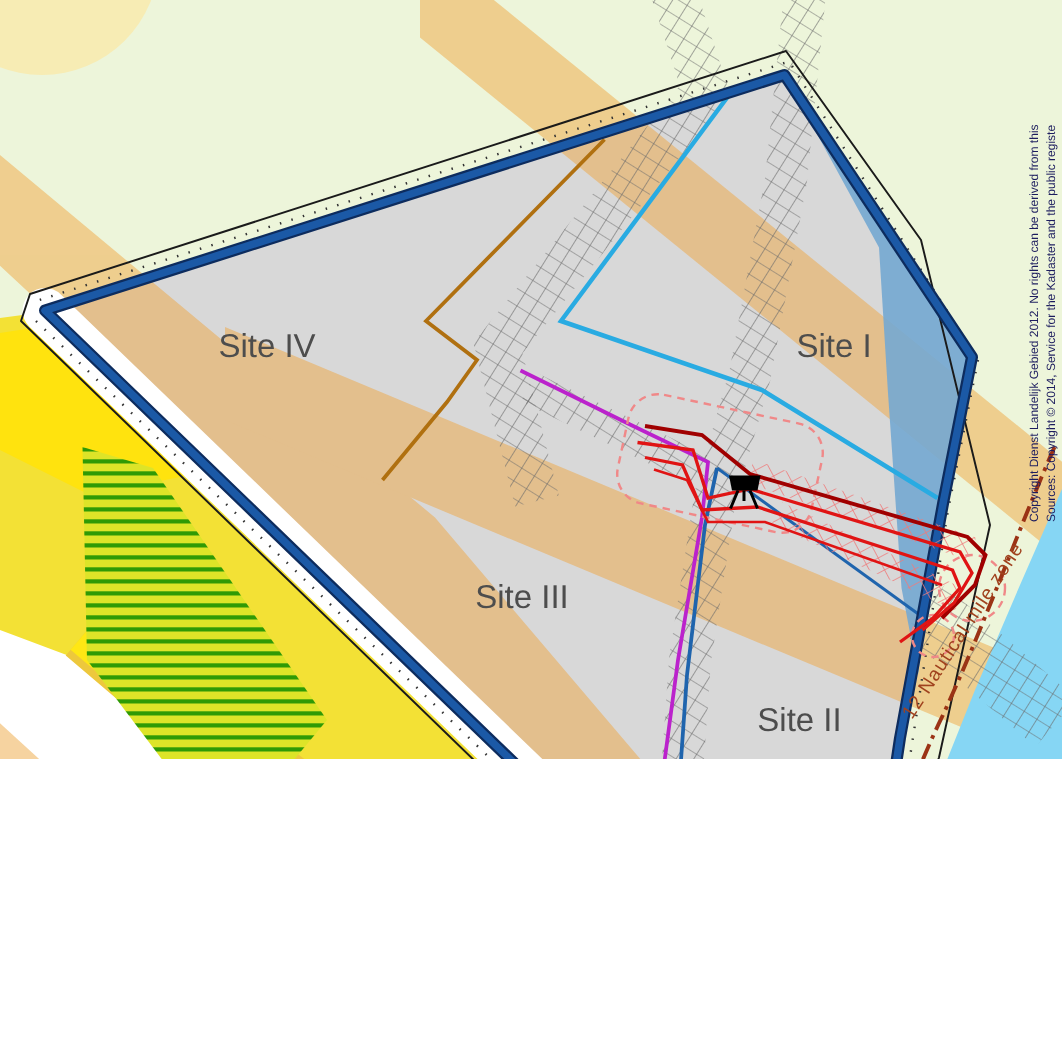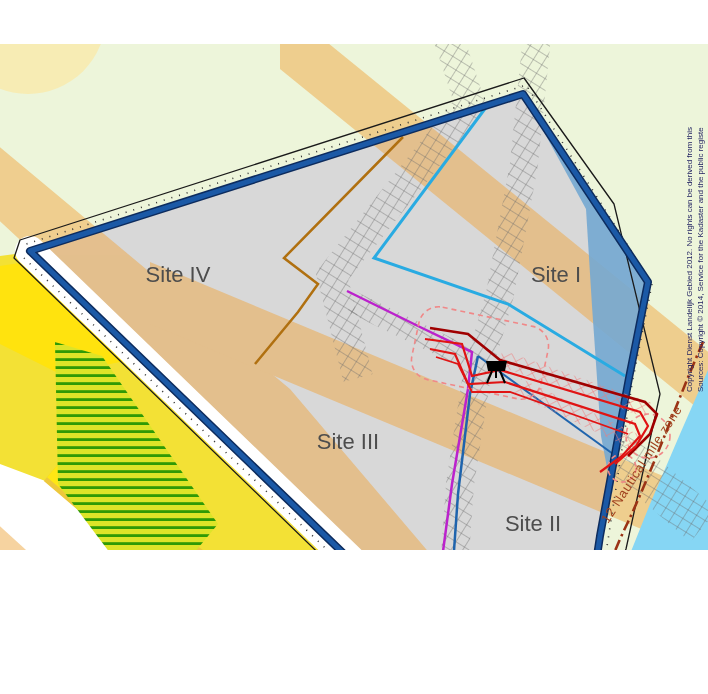--- a/index.html
+++ b/index.html
@@ -1,17 +1,17 @@
 <!DOCTYPE html>
 <html><head>
 <meta charset="utf-8">
 <style>
   html,body{margin:0;padding:0;background:#fff;}
   #stage{position:relative;width:708px;height:506px;overflow:hidden;
-         font-family:"Liberation Sans","DejaVu Sans",sans-serif;margin-top:44px;}
+         font-family:"Liberation Sans","DejaVu Sans",sans-serif;}
   svg{display:block}
   text{font-family:"Liberation Sans","DejaVu Sans",sans-serif;}
   .site-label{font-size:22px;fill:#4d4d4d;}
   .nm-label{font-size:13px;fill:#a0421e;letter-spacing:.6px;}
   .credit{font-size:8px;fill:#1c1c5e;}
 </style>
 </head>
 <body>
 
 <div id="stage">

